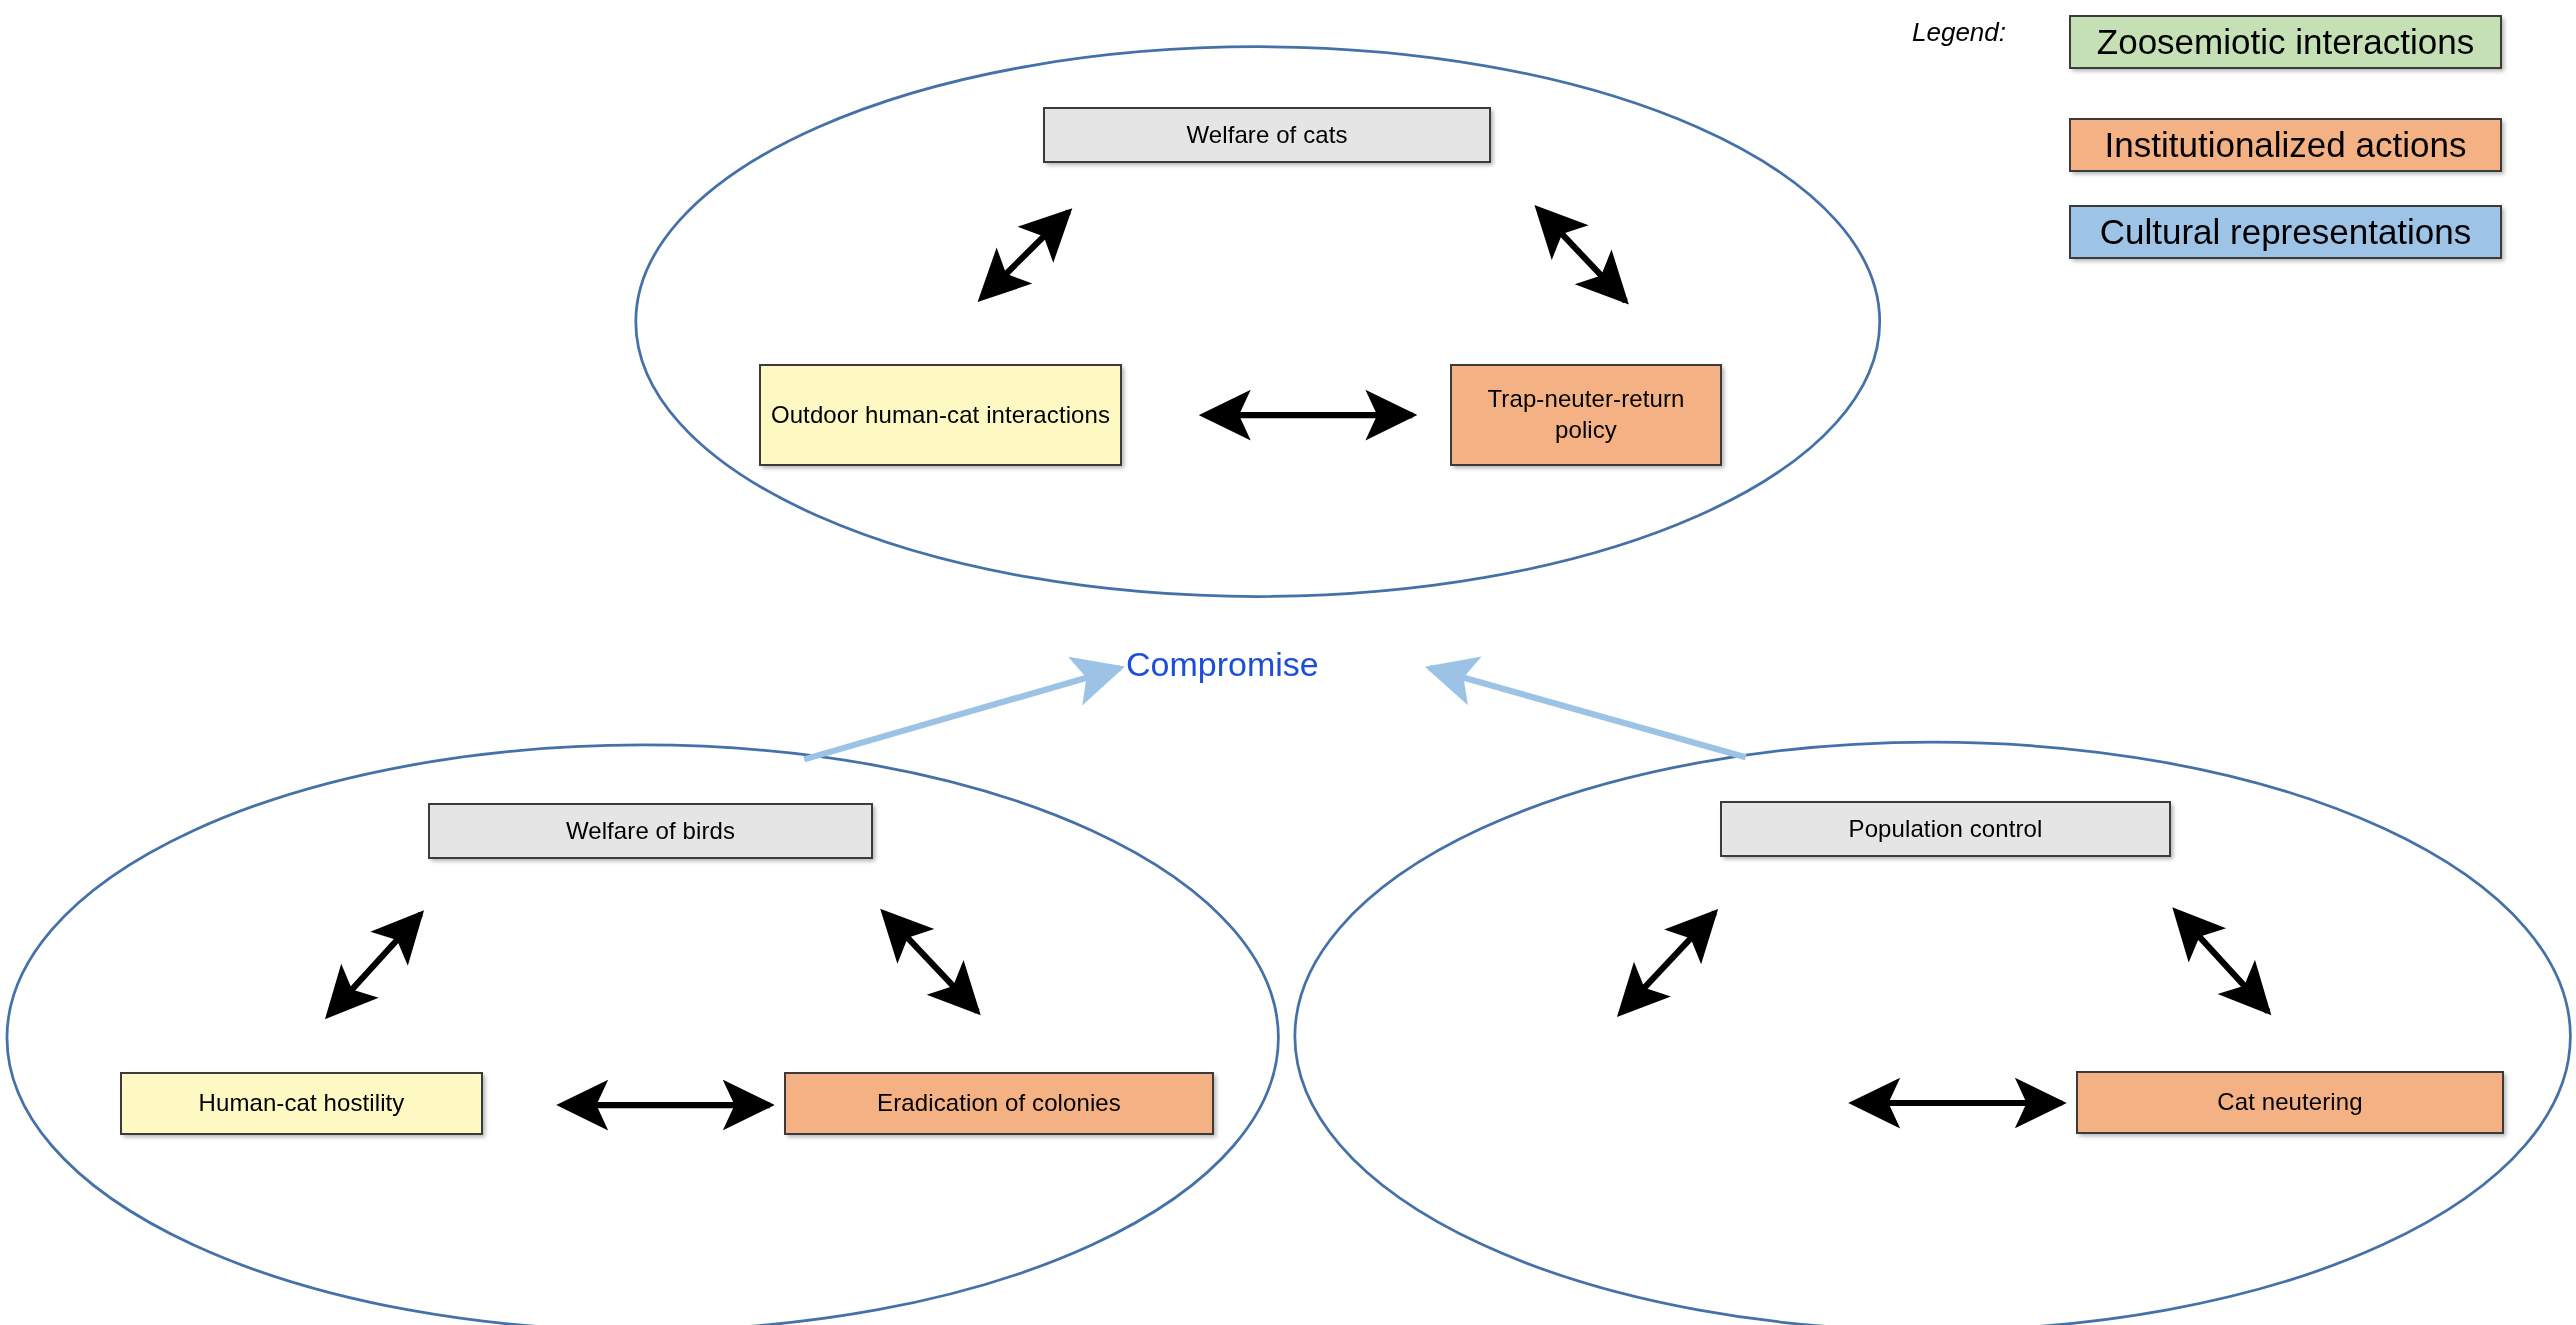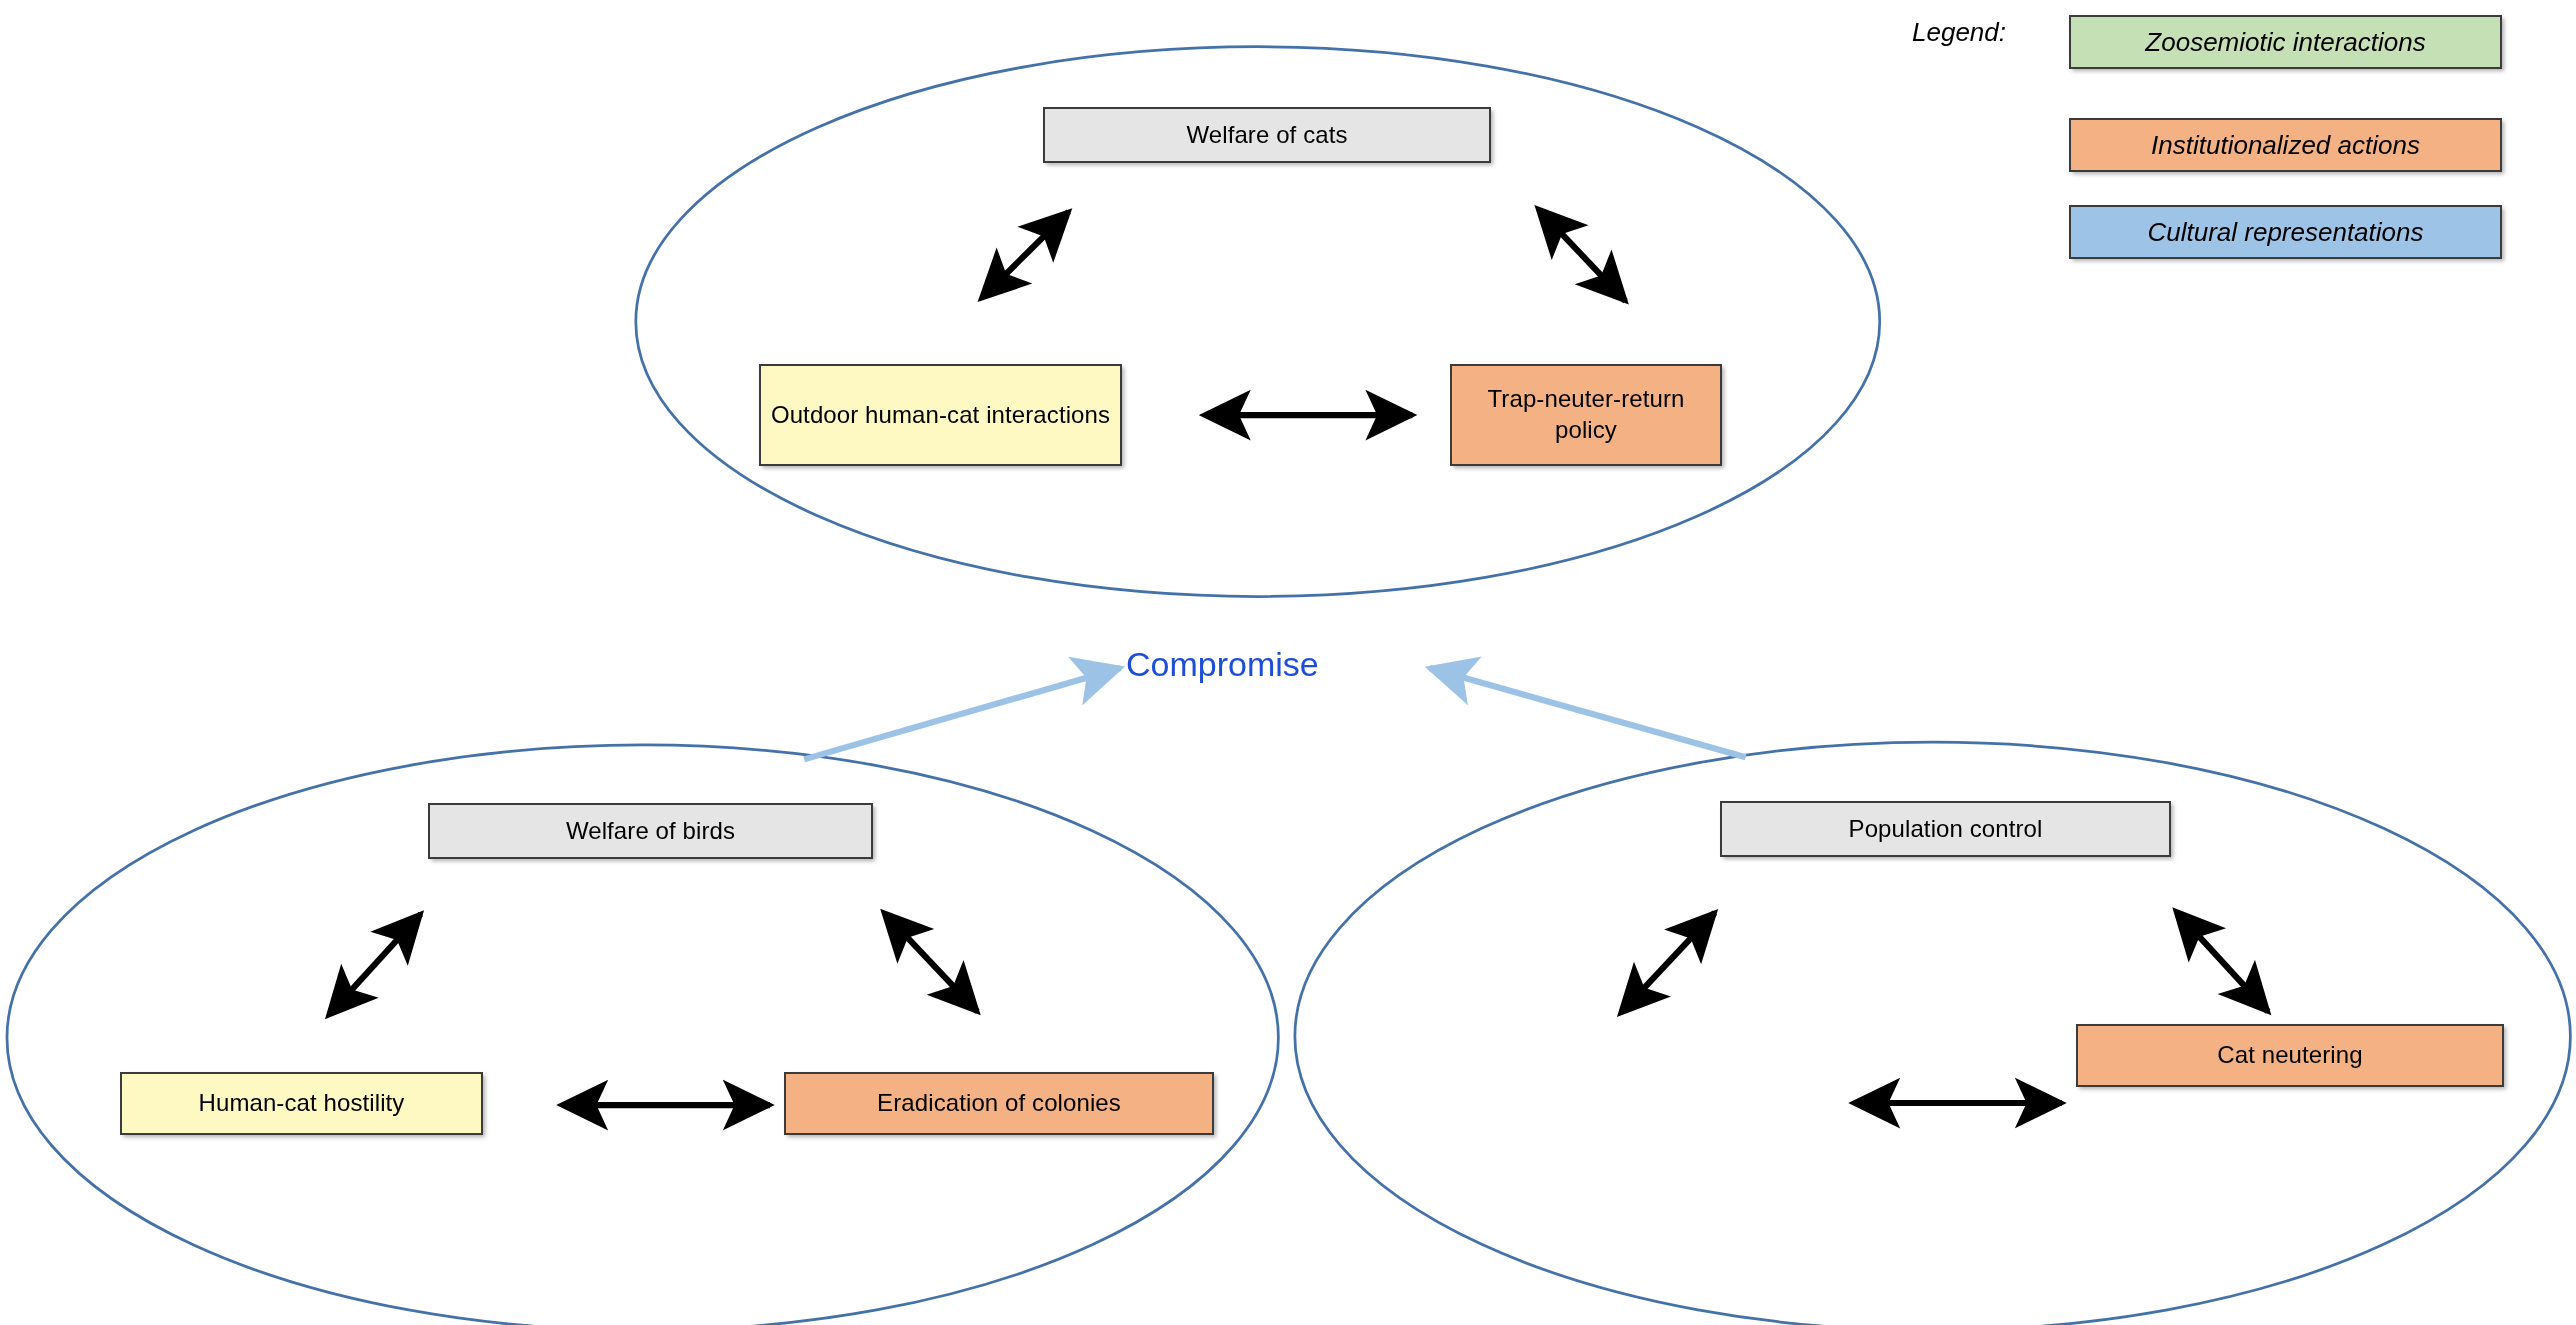--- a/index.html
+++ b/index.html
@@ -37,22 +37,21 @@
     font-style:italic;
     font-size:26px;
     color:#000;
     white-space:nowrap;
   }
   .legend-box{
     position:absolute;
     box-sizing:border-box;
     border:2.1px solid #3B3B3B;
     display:flex;align-items:center;justify-content:center;
-    font-style:italic;
-    font-size:26px;
+    font-size:35px;
     color:#000;
     box-shadow:3.4px 3.4px 4.1px rgba(0,0,0,0.30);
     white-space:nowrap;
   }
 </style>
 </head>
 <body>
 
 <div id="stage">
 
@@ -101,21 +100,21 @@
 
   <div class="node blue" style="left:428px;top:803px;width:445px;height:56px;">Welfare of birds</div>
 
   <div class="node green" style="left:110px;top:1072px;width:363px;height:63px;margin-left:10px;">Human-cat hostility</div>
 
   <div class="node orange" style="left:784px;top:1072px;width:430px;height:63px;">Eradication of colonies</div>
 
   <div class="node blue" style="left:1720px;top:801px;width:451px;height:56px;">Population control</div>
 
 
-  <div class="node orange" style="left:2076px;top:1024px;width:428px;height:63px;">Cat neutering</div>
+  <div class="node orange" style="left:2076px;top:1071px;width:428px;height:63px;">Cat neutering</div>
 
   <div class="legend-title" style="left:1912px;top:17px;">Legend:</div>
 
   <div class="legend-box" style="left:2069px;top:15px;width:433px;height:54px;background:#C5E0B4;">Zoosemiotic interactions</div>
 
   <div class="legend-box" style="left:2069px;top:118px;width:433px;height:54px;background:#F4B183;">Institutionalized actions</div>
 
   <div class="legend-box" style="left:2069px;top:205px;width:433px;height:54px;background:#9DC3E6;">Cultural representations</div>
 
 </div>

